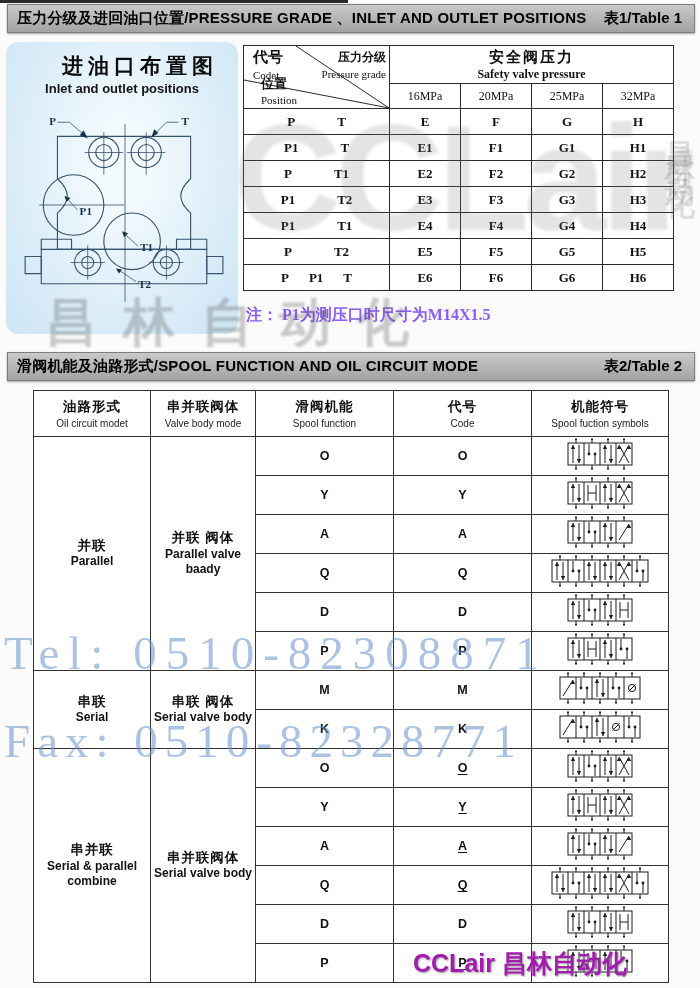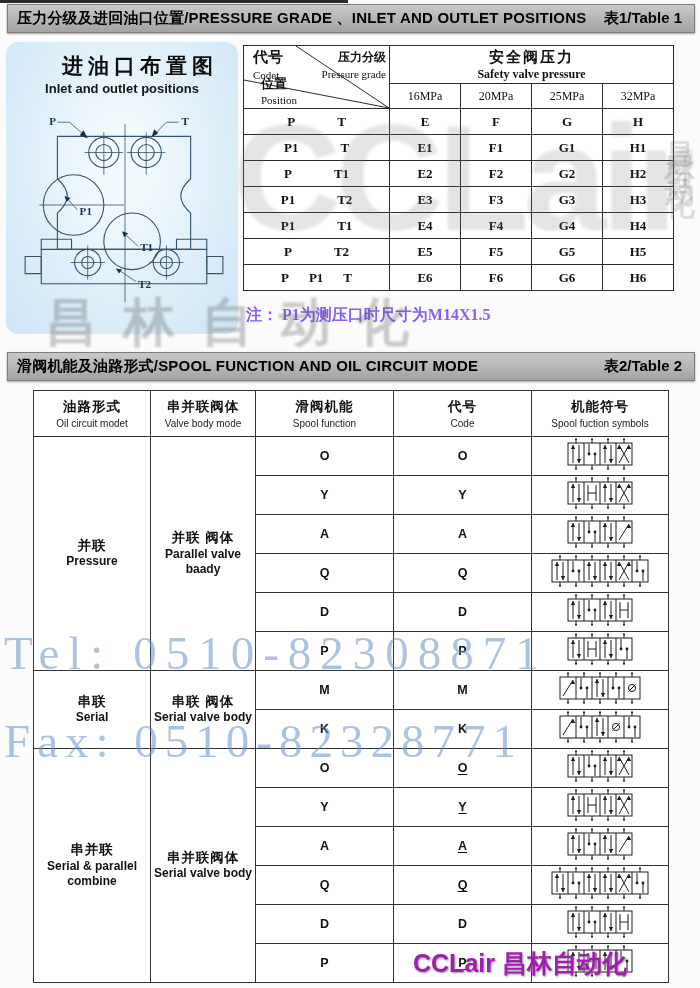--- a/index.html
+++ b/index.html
@@ -308,21 +308,21 @@
         <th>
           <div class="h-zh">机能符号</div>
           <div class="h-en">Spool fuction symbols</div>
         </th>
       </tr>
     </thead>
   <tbody>
       <tr>
         <td class="grp" rowspan="6">
           <div class="grp-zh">并联</div>
-          <div class="grp-en">Pressure</div>
+          <div class="grp-en">Parallel</div>
         </td>
         <td class="grp" rowspan="6">
           <div class="grp-zh">并联 阀体</div>
           <div class="grp-en">Parallel valve baady</div>
         </td>
         <td class="fn">O</td>
         <td class="fn">O</td>
         <td class="sym"><svg class="spool" width="72" height="34" viewBox="0 0 72 34">
             <rect x="4" y="6" width="64" height="22"></rect>
             <line x1="20" y1="6" x2="20" y2="28"></line>

